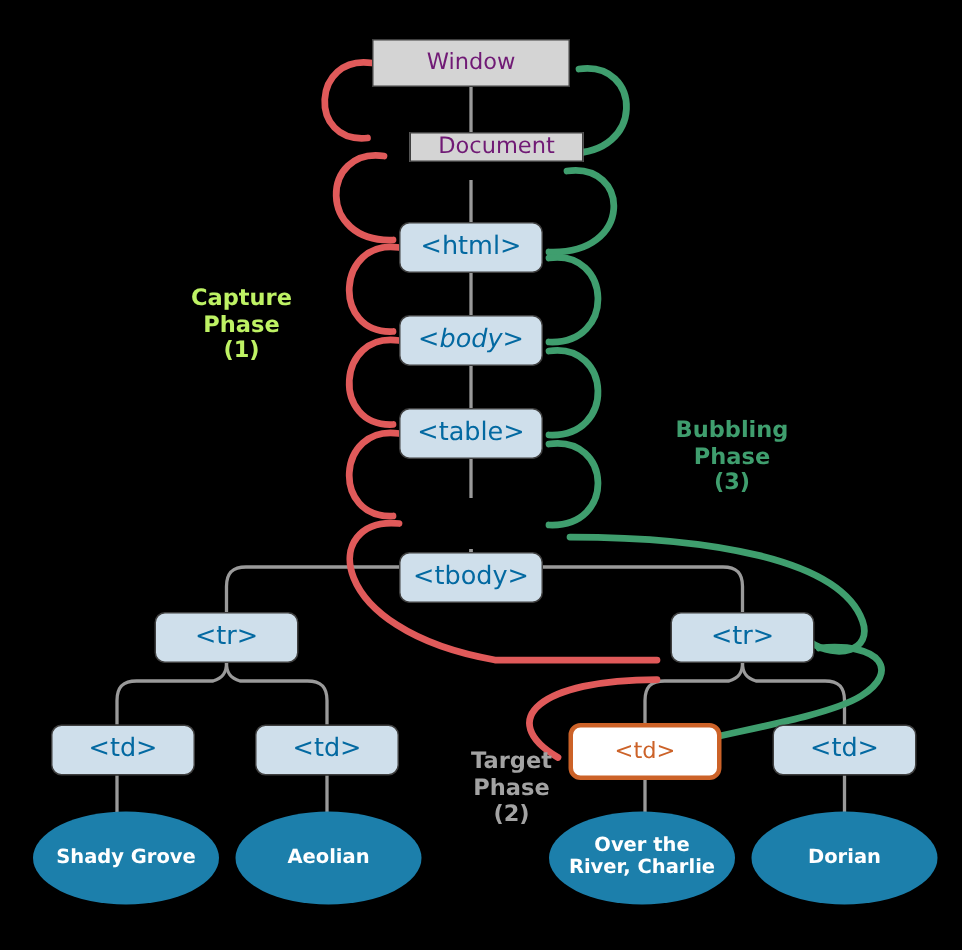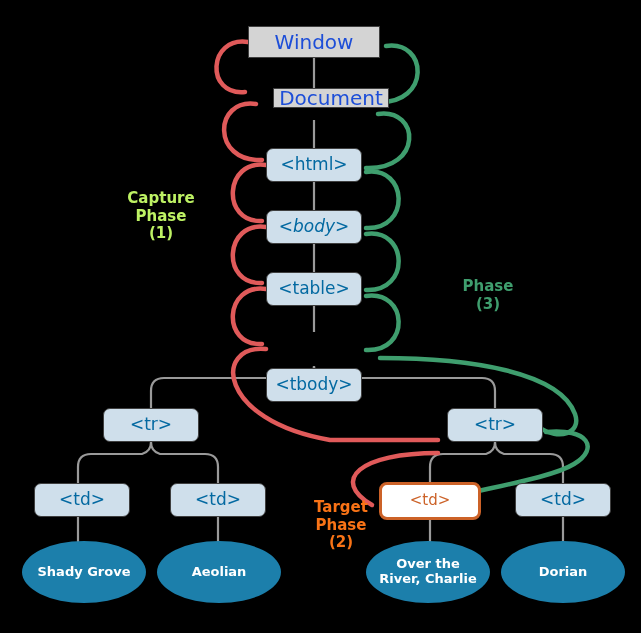--- a/index.html
+++ b/index.html
@@ -31,22 +31,22 @@
     align-items: center;
     justify-content: center;
     text-align: center;
     line-height: 1.15;
     z-index: 3;
   }
   .node-sys {
     background: #d4d4d4;
     border: 1px solid #3f3f3f;
     border-radius: 0;
-    color: #1d4ed8;
-    font-size: 20px;
+    color: #701a75;
+    font-size: 15px;
   }
   .node-el {
     background: #cfdfeb;
     border: 1px solid #3f3f3f;
     border-radius: 7px;
     color: #0369a1;
     font-size: 17px;
   }
   .node-target {
     background: #ffffff;
@@ -66,21 +66,21 @@
   .label {
     position: absolute;
     text-align: center;
     font-size: 15px;
     font-weight: bold;
     line-height: 1.18;
     z-index: 4;
   }
   .label-capture { color: #bef264; }
   .label-bubbling { color: #3f9e6e; }
-  .label-target  { color: #f97316; }
+  .label-target  { color: #a3a3a3; }
 </style>
 </head>
 <body>
 
 <div id="stage">
 
   <svg id="edges" viewBox="0 0 641 633">
 
     <g stroke="#9a9a9a" stroke-width="2.2" fill="none">
       <line x1="314" y1="58" x2="314" y2="88"></line>
@@ -191,20 +191,21 @@
     <span>Dorian</span>
   </div>
 
   <div class="label label-capture" style="left:106px;top:190px;width:110px;">
     <div>Capture</div>
     <div>Phase</div>
     <div>(1)</div>
   </div>
 
   <div class="label label-bubbling" style="left:433px;top:278px;width:110px;">
+    <div>Bubbling</div>
     <div>Phase</div>
     <div>(3)</div>
   </div>
 
   <div class="label label-target" style="left:296px;top:499px;width:90px;">
     <div>Target</div>
     <div>Phase</div>
     <div>(2)</div>
   </div>
 

